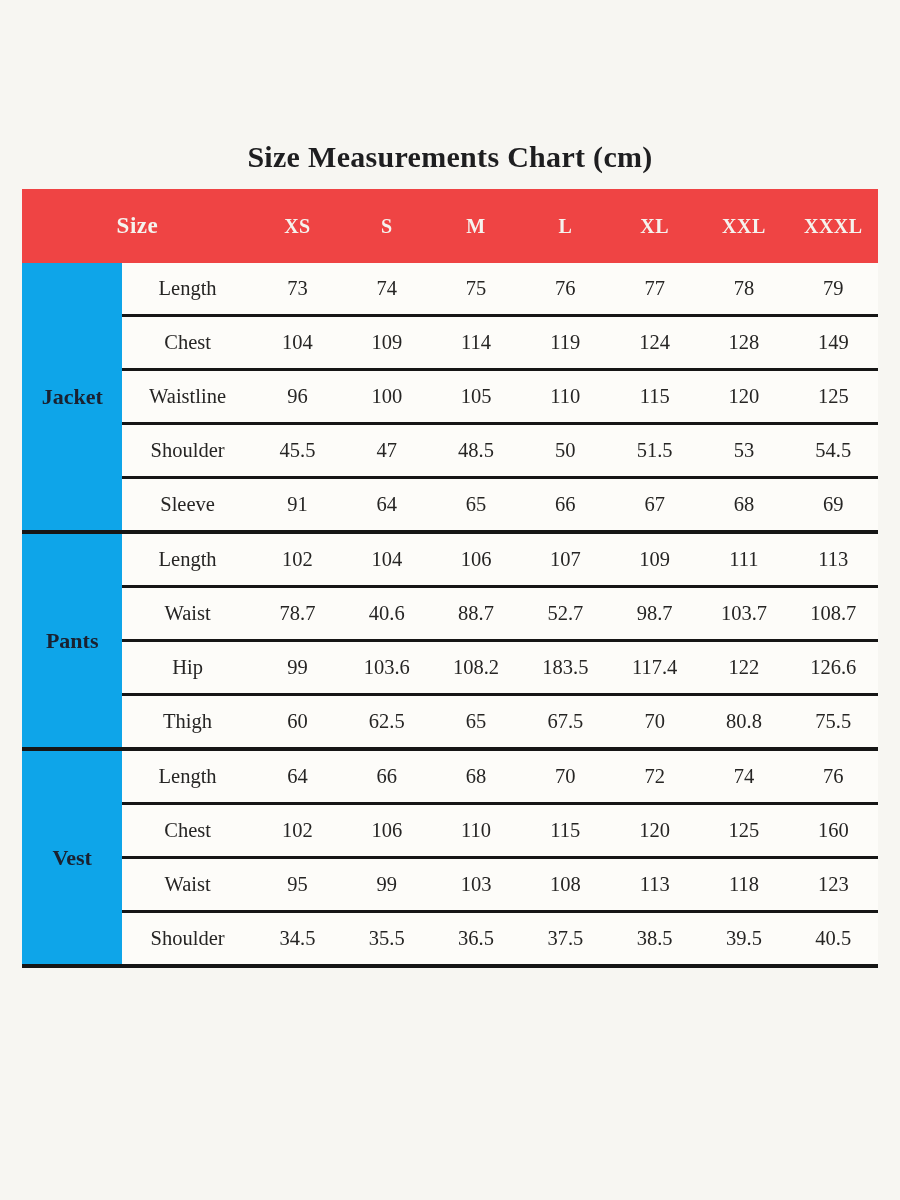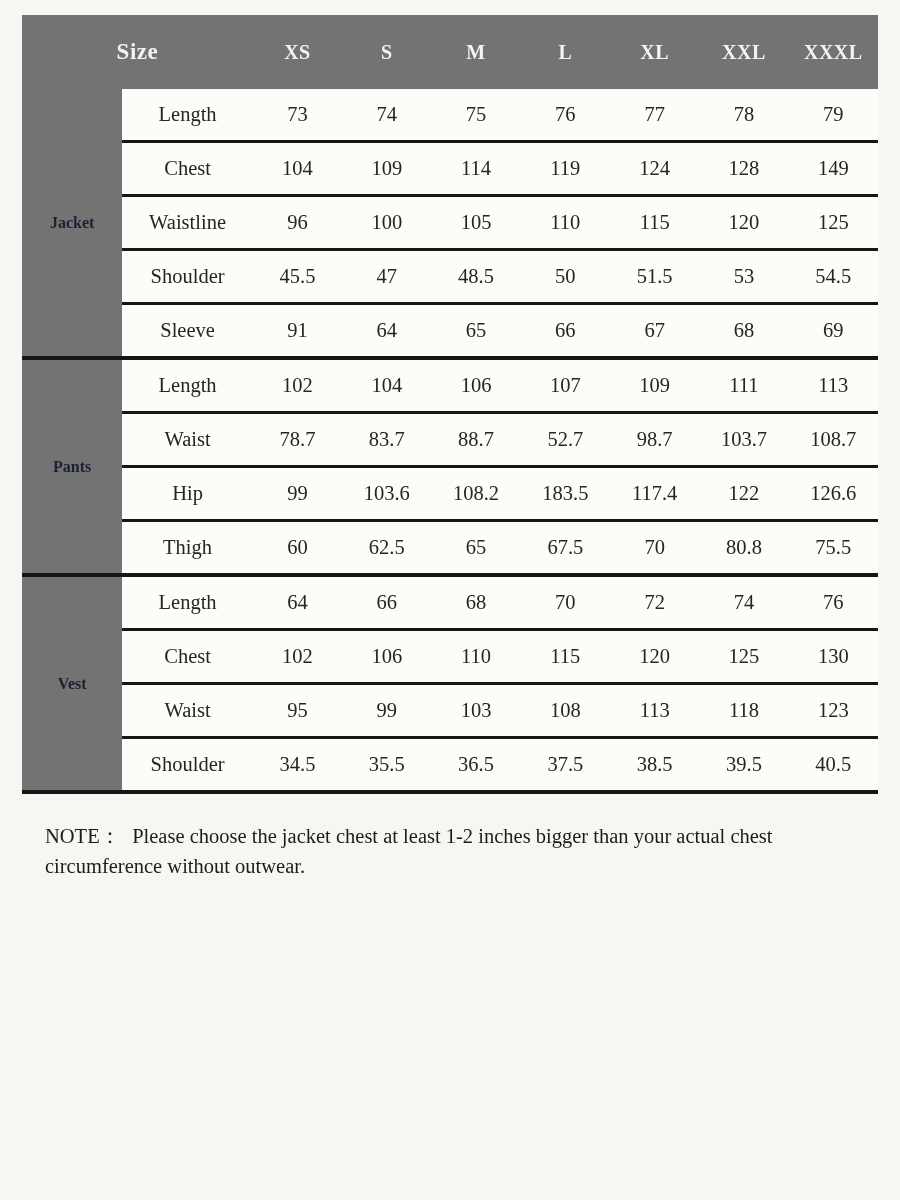--- a/index.html
+++ b/index.html
@@ -32,44 +32,44 @@
     table-layout: fixed;
     width: 856px;
     margin: 15px 22px 0 22px;
     border-bottom: 4px solid #161616;
   }
   col.c-group { width: 100px; }
   col.c-label { width: 130px; }
   col.c-val   { width: 89px; }
 
   thead th {
-    background: #737373;
+    background: #ef4444;
     color: #f5f3ee;
     height: 74px;
     font-size: 20px;
     font-weight: bold;
     text-align: center;
     letter-spacing: 0.5px;
     padding: 0;
   }
   thead th.corner {
     font-size: 23px;
   }
   td {
     height: 51px;
     text-align: center;
     vertical-align: middle;
     font-size: 20.5px;
     padding: 0;
     background: #fdfcf9;
   }
   td.group {
-    background: #737373;
+    background: #0ea5e9;
     font-weight: bold;
-    font-size: 16px;
+    font-size: 22px;
     color: #1a2130;
   }
   
   tbody tr + tr td { border-top: 3px solid #161616; }
   
   tbody + tbody tr:first-child td { border-top: 4px solid #161616; }
 
   .note {
     margin: 27px 42px 0 45px;
     font-size: 20.5px;
@@ -77,20 +77,21 @@
     color: #1c1c1c;
     text-align: left;
   }
   .note .note-label { margin-right: 12px; }
 </style>
 </head>
 <body>
 
 <div class="page">
 
+  <div class="title">Size Measurements Chart (cm)</div>
 
   <table class="size-table">
     <colgroup>
       <col class="c-group">
         <col class="c-label">
       <col class="c-val">
         <col class="c-val">
         <col class="c-val">
         <col class="c-val">
         <col class="c-val">
@@ -172,21 +173,21 @@
         <td>104</td>
         <td>106</td>
         <td>107</td>
         <td>109</td>
         <td>111</td>
         <td>113</td>
       </tr>
       <tr>
         <td>Waist</td>
         <td>78.7</td>
-        <td>83.7</td>
+        <td>40.6</td>
         <td>88.7</td>
         <td>52.7</td>
         <td>98.7</td>
         <td>103.7</td>
         <td>108.7</td>
       </tr>
       <tr>
         <td>Hip</td>
         <td>99</td>
         <td>103.6</td>
@@ -221,21 +222,21 @@
         <td>76</td>
       </tr>
       <tr>
         <td>Chest</td>
         <td>102</td>
         <td>106</td>
         <td>110</td>
         <td>115</td>
         <td>120</td>
         <td>125</td>
-        <td>130</td>
+        <td>160</td>
       </tr>
       <tr>
         <td>Waist</td>
         <td>95</td>
         <td>99</td>
         <td>103</td>
         <td>108</td>
         <td>113</td>
         <td>118</td>
         <td>123</td>
@@ -246,15 +247,14 @@
         <td>35.5</td>
         <td>36.5</td>
         <td>37.5</td>
         <td>38.5</td>
         <td>39.5</td>
         <td>40.5</td>
       </tr>
     </tbody>
   </table>
 
-  <p class="note"><span class="note-label">NOTE：</span><span>Please choose the jacket chest at least 1-2 inches bigger than your actual chest circumference without outwear.</span></p>
 
 </div>
 
 </body></html>

